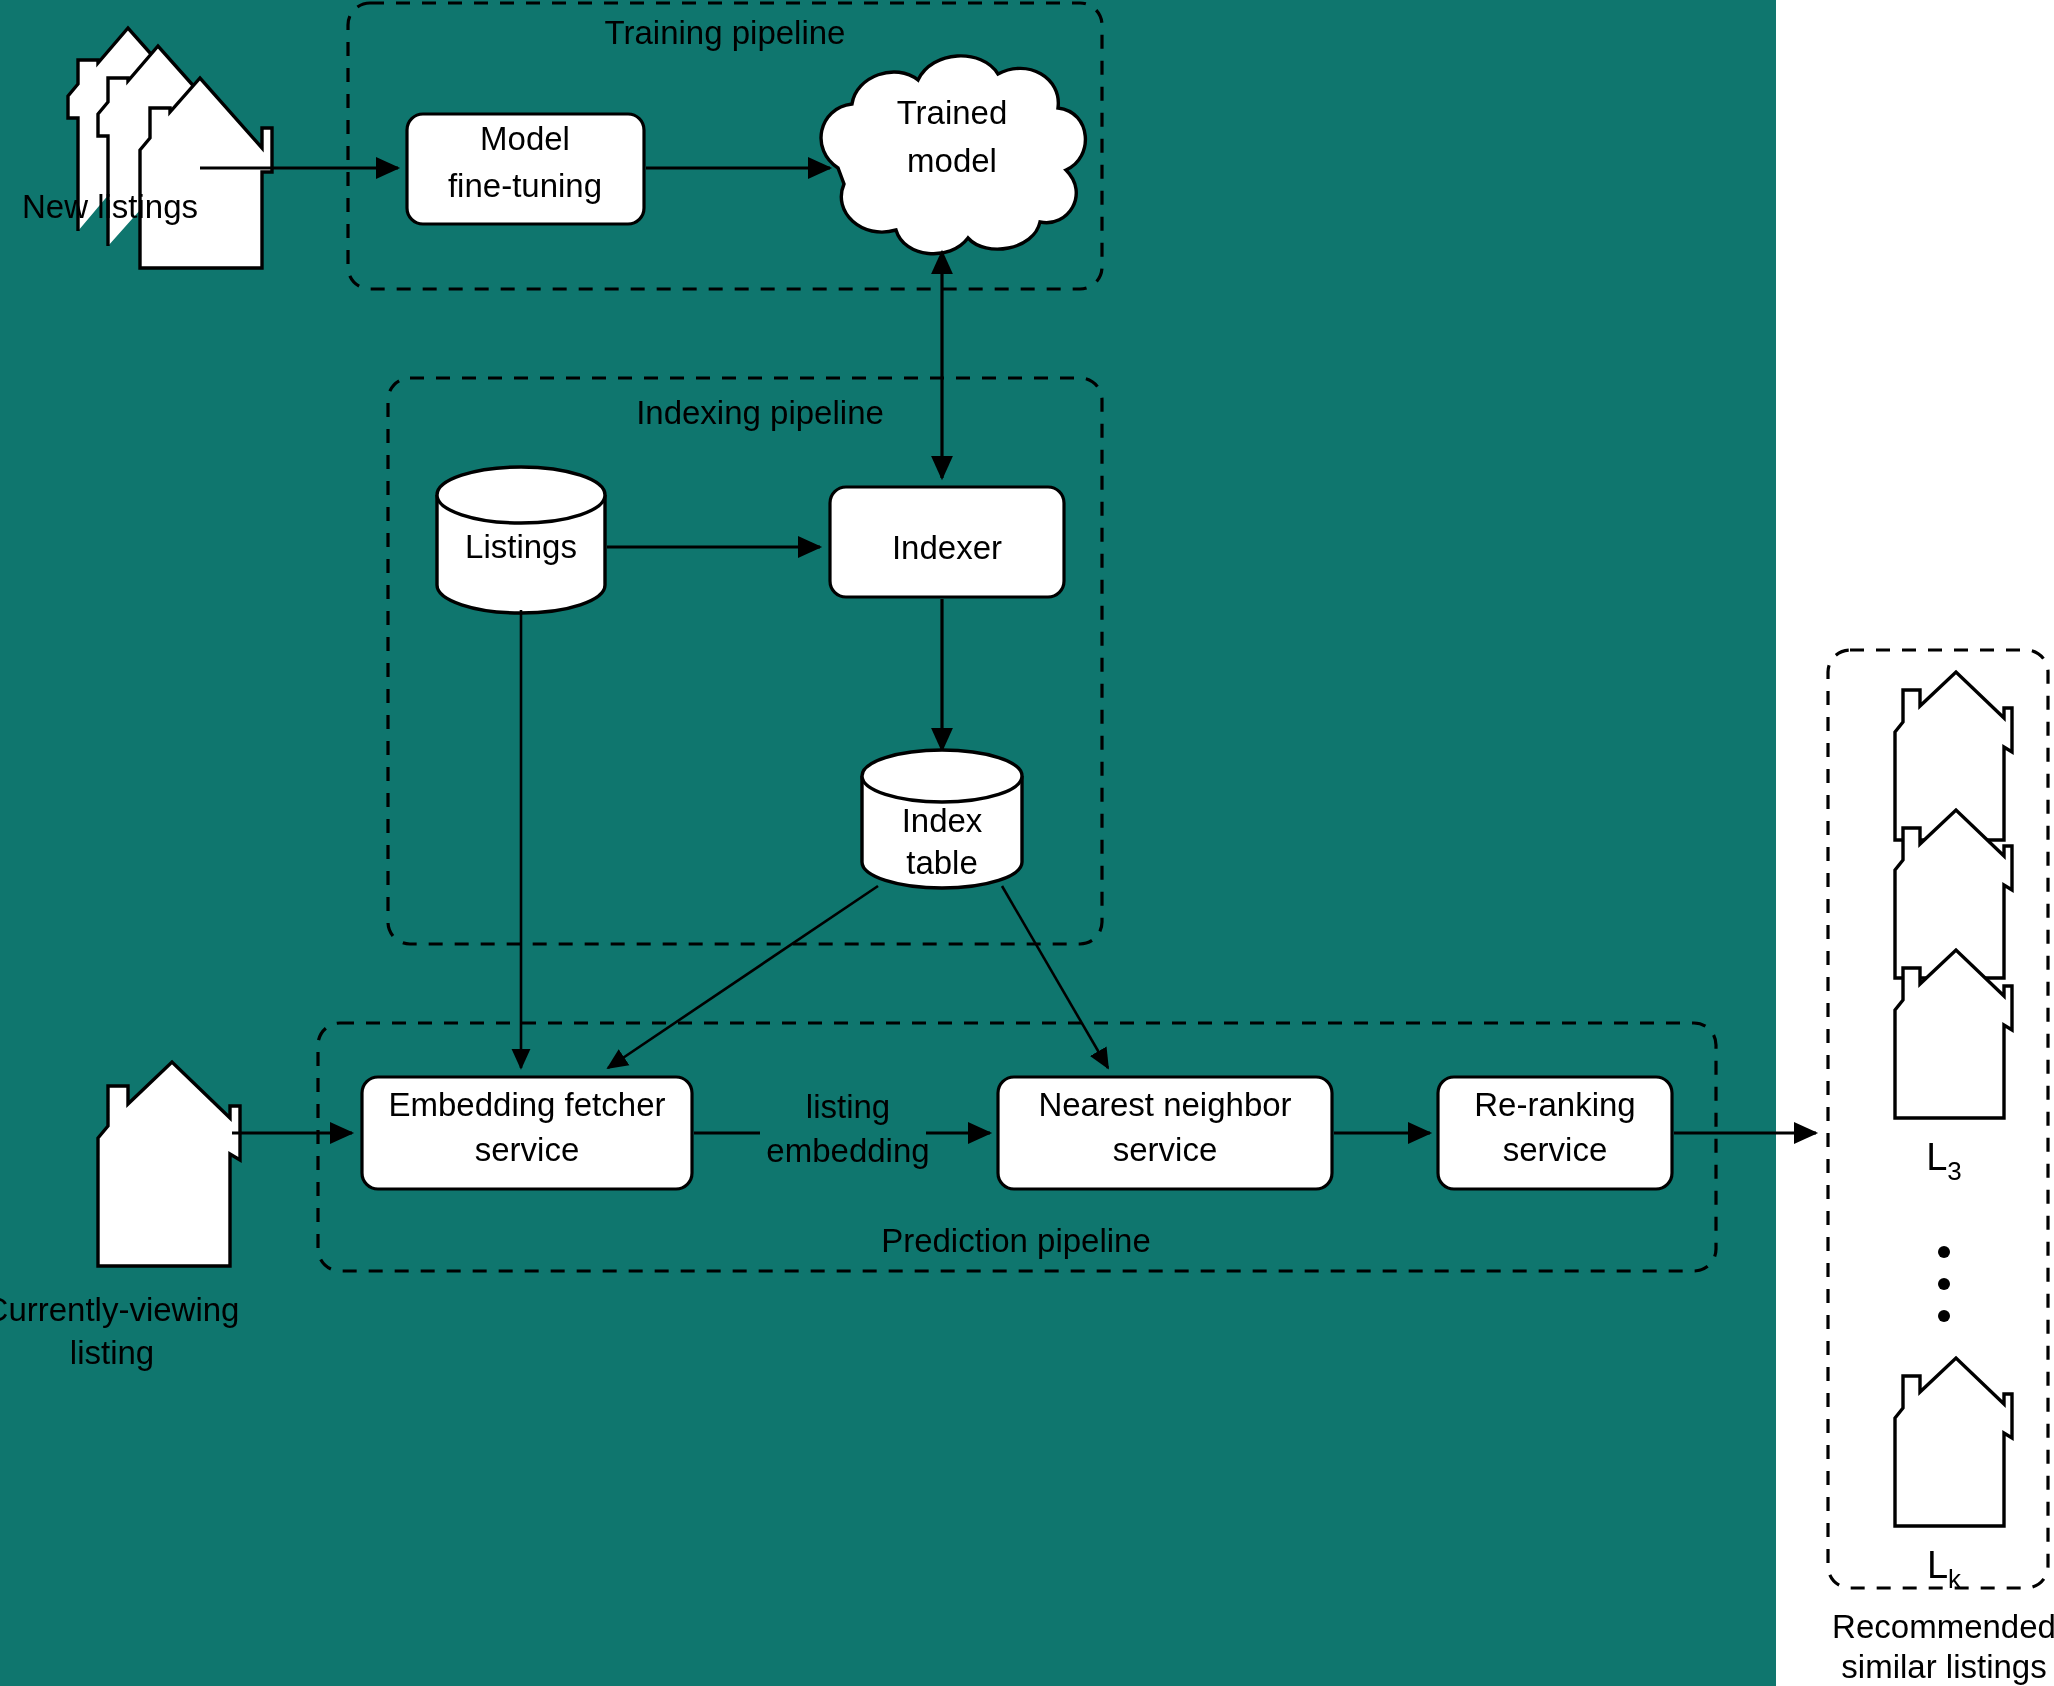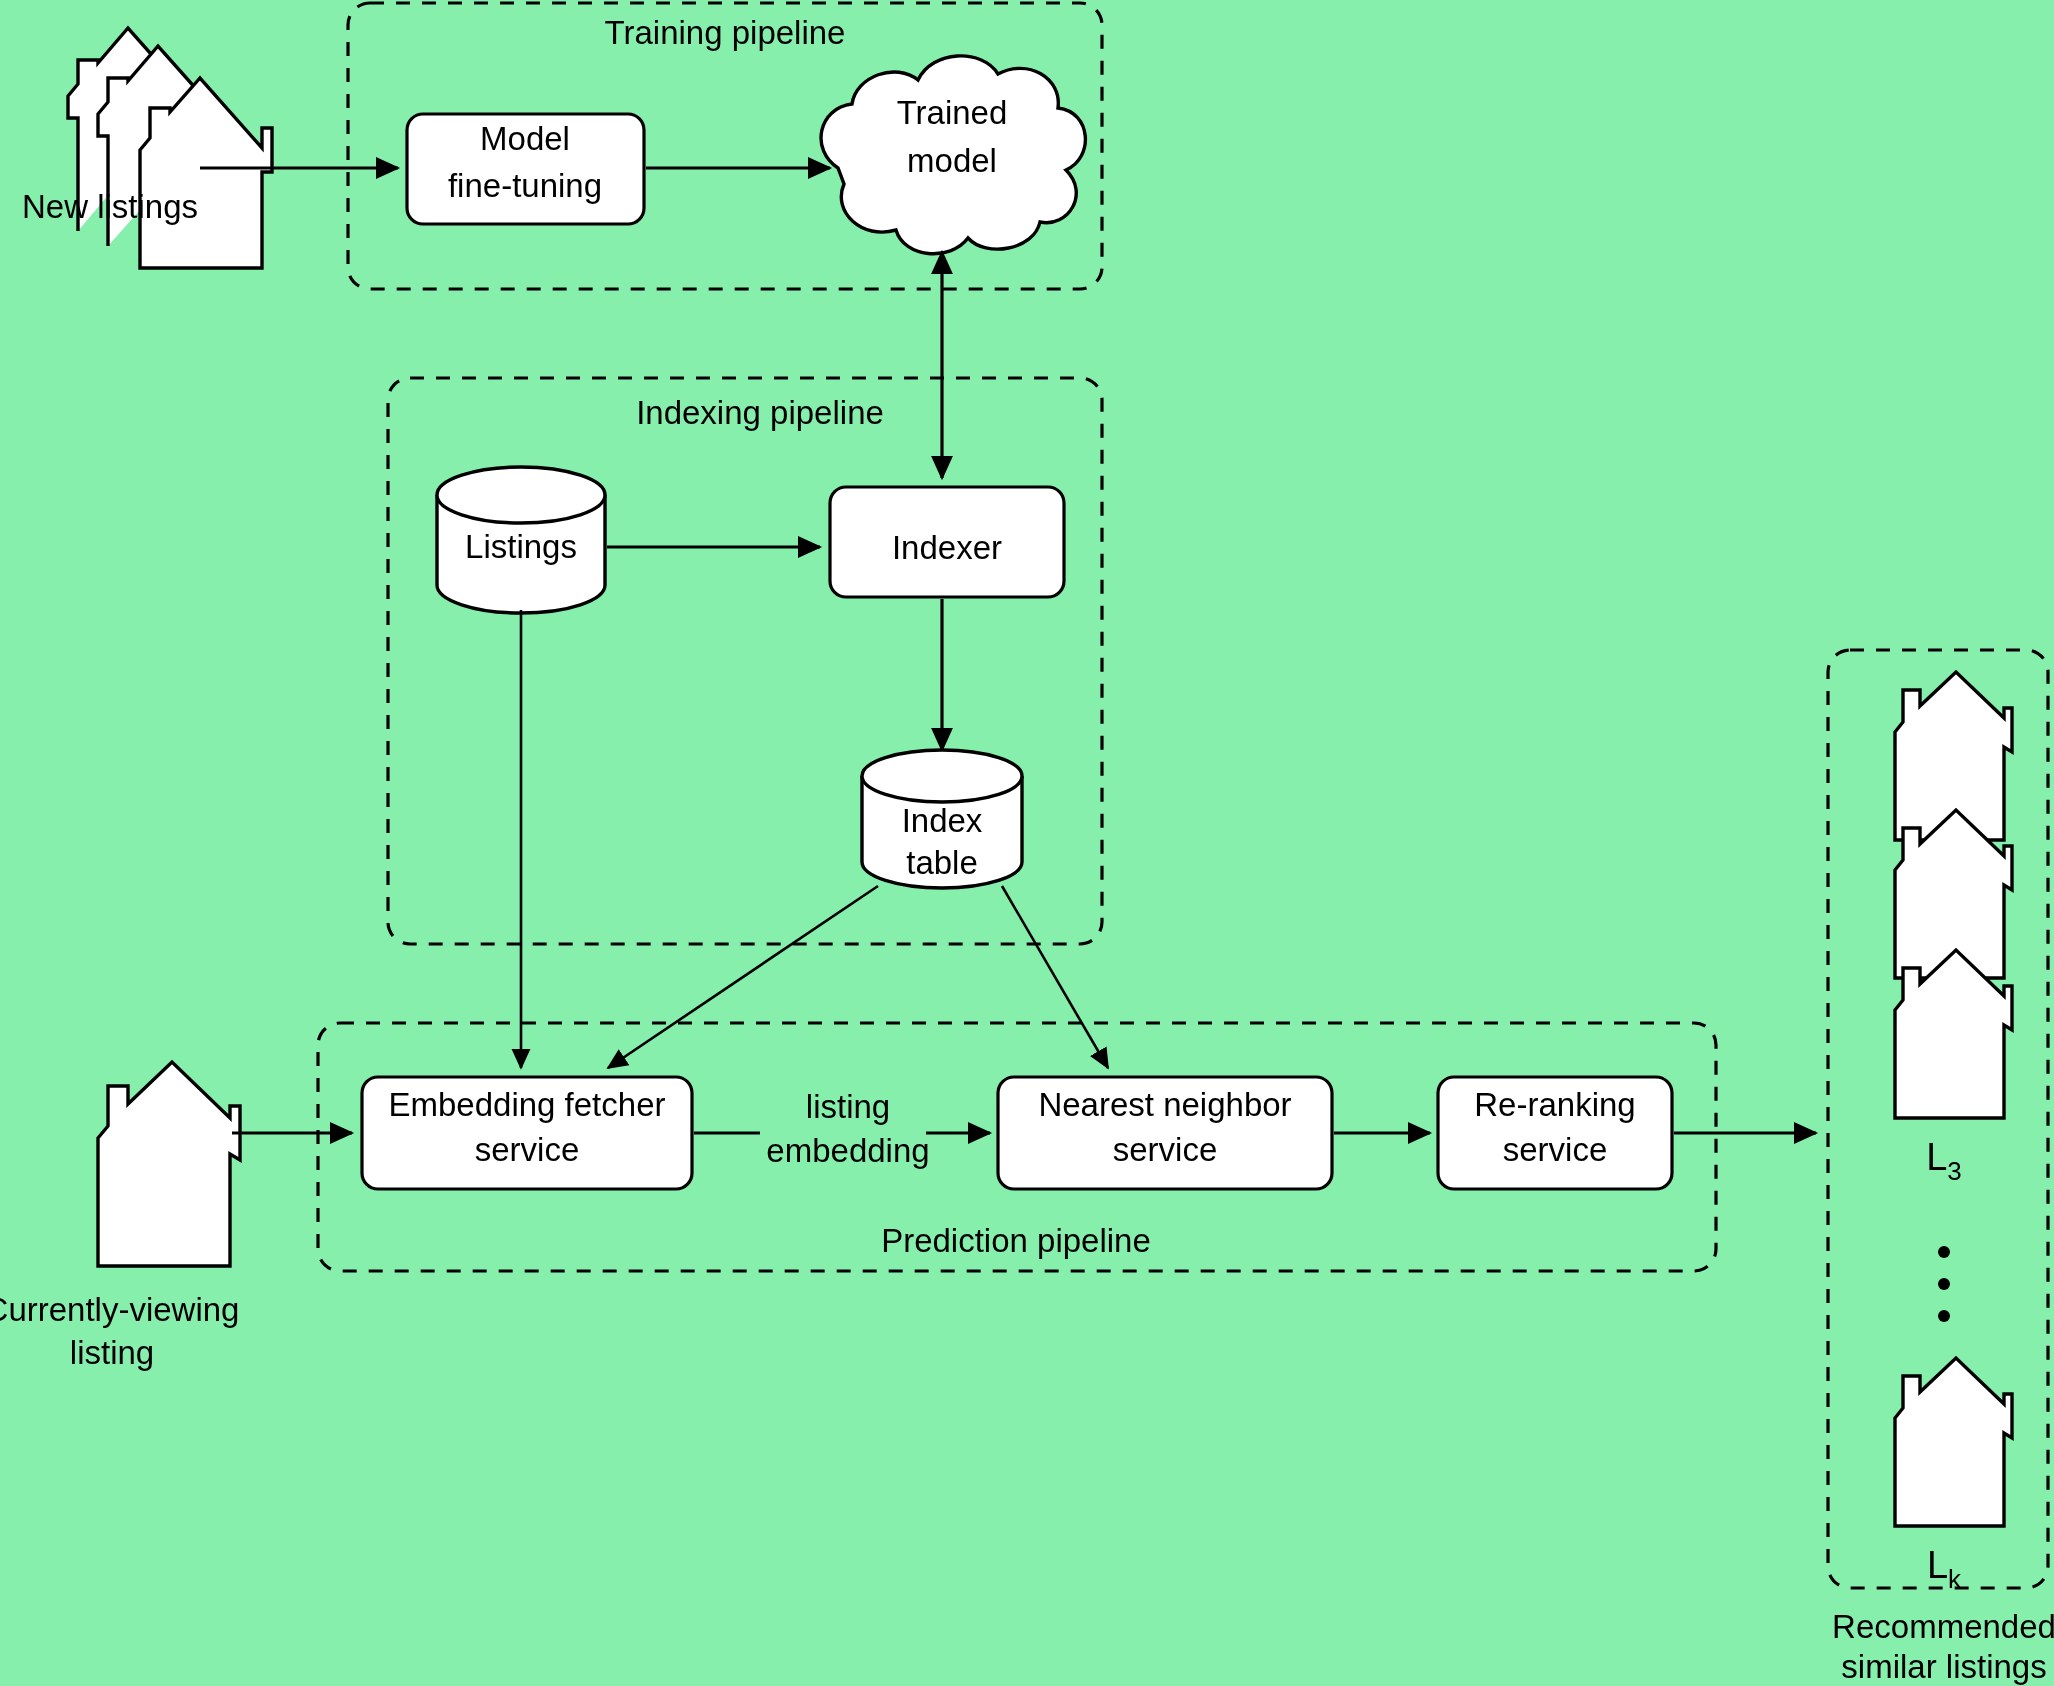--- a/index.html
+++ b/index.html
@@ -8,23 +8,23 @@
     background: #ffffff;
   }
   body {
     font-family: "Liberation Sans", sans-serif;
     width: 2054px;
     height: 1686px;
     overflow: hidden;
   }
   #diagram-root {
     position: relative;
-    width: 2054px;
+    width: 1776px;
     height: 1686px;
-    background: #86efac;
+    background: #0f766e;
   }
   svg.diagram { display: block; }
   .node-box {
     fill: #ffffff;
     stroke: #000000;
     stroke-width: 3.2;
   }
   .shape-outline {
     fill: #ffffff;
     stroke: #000000;

